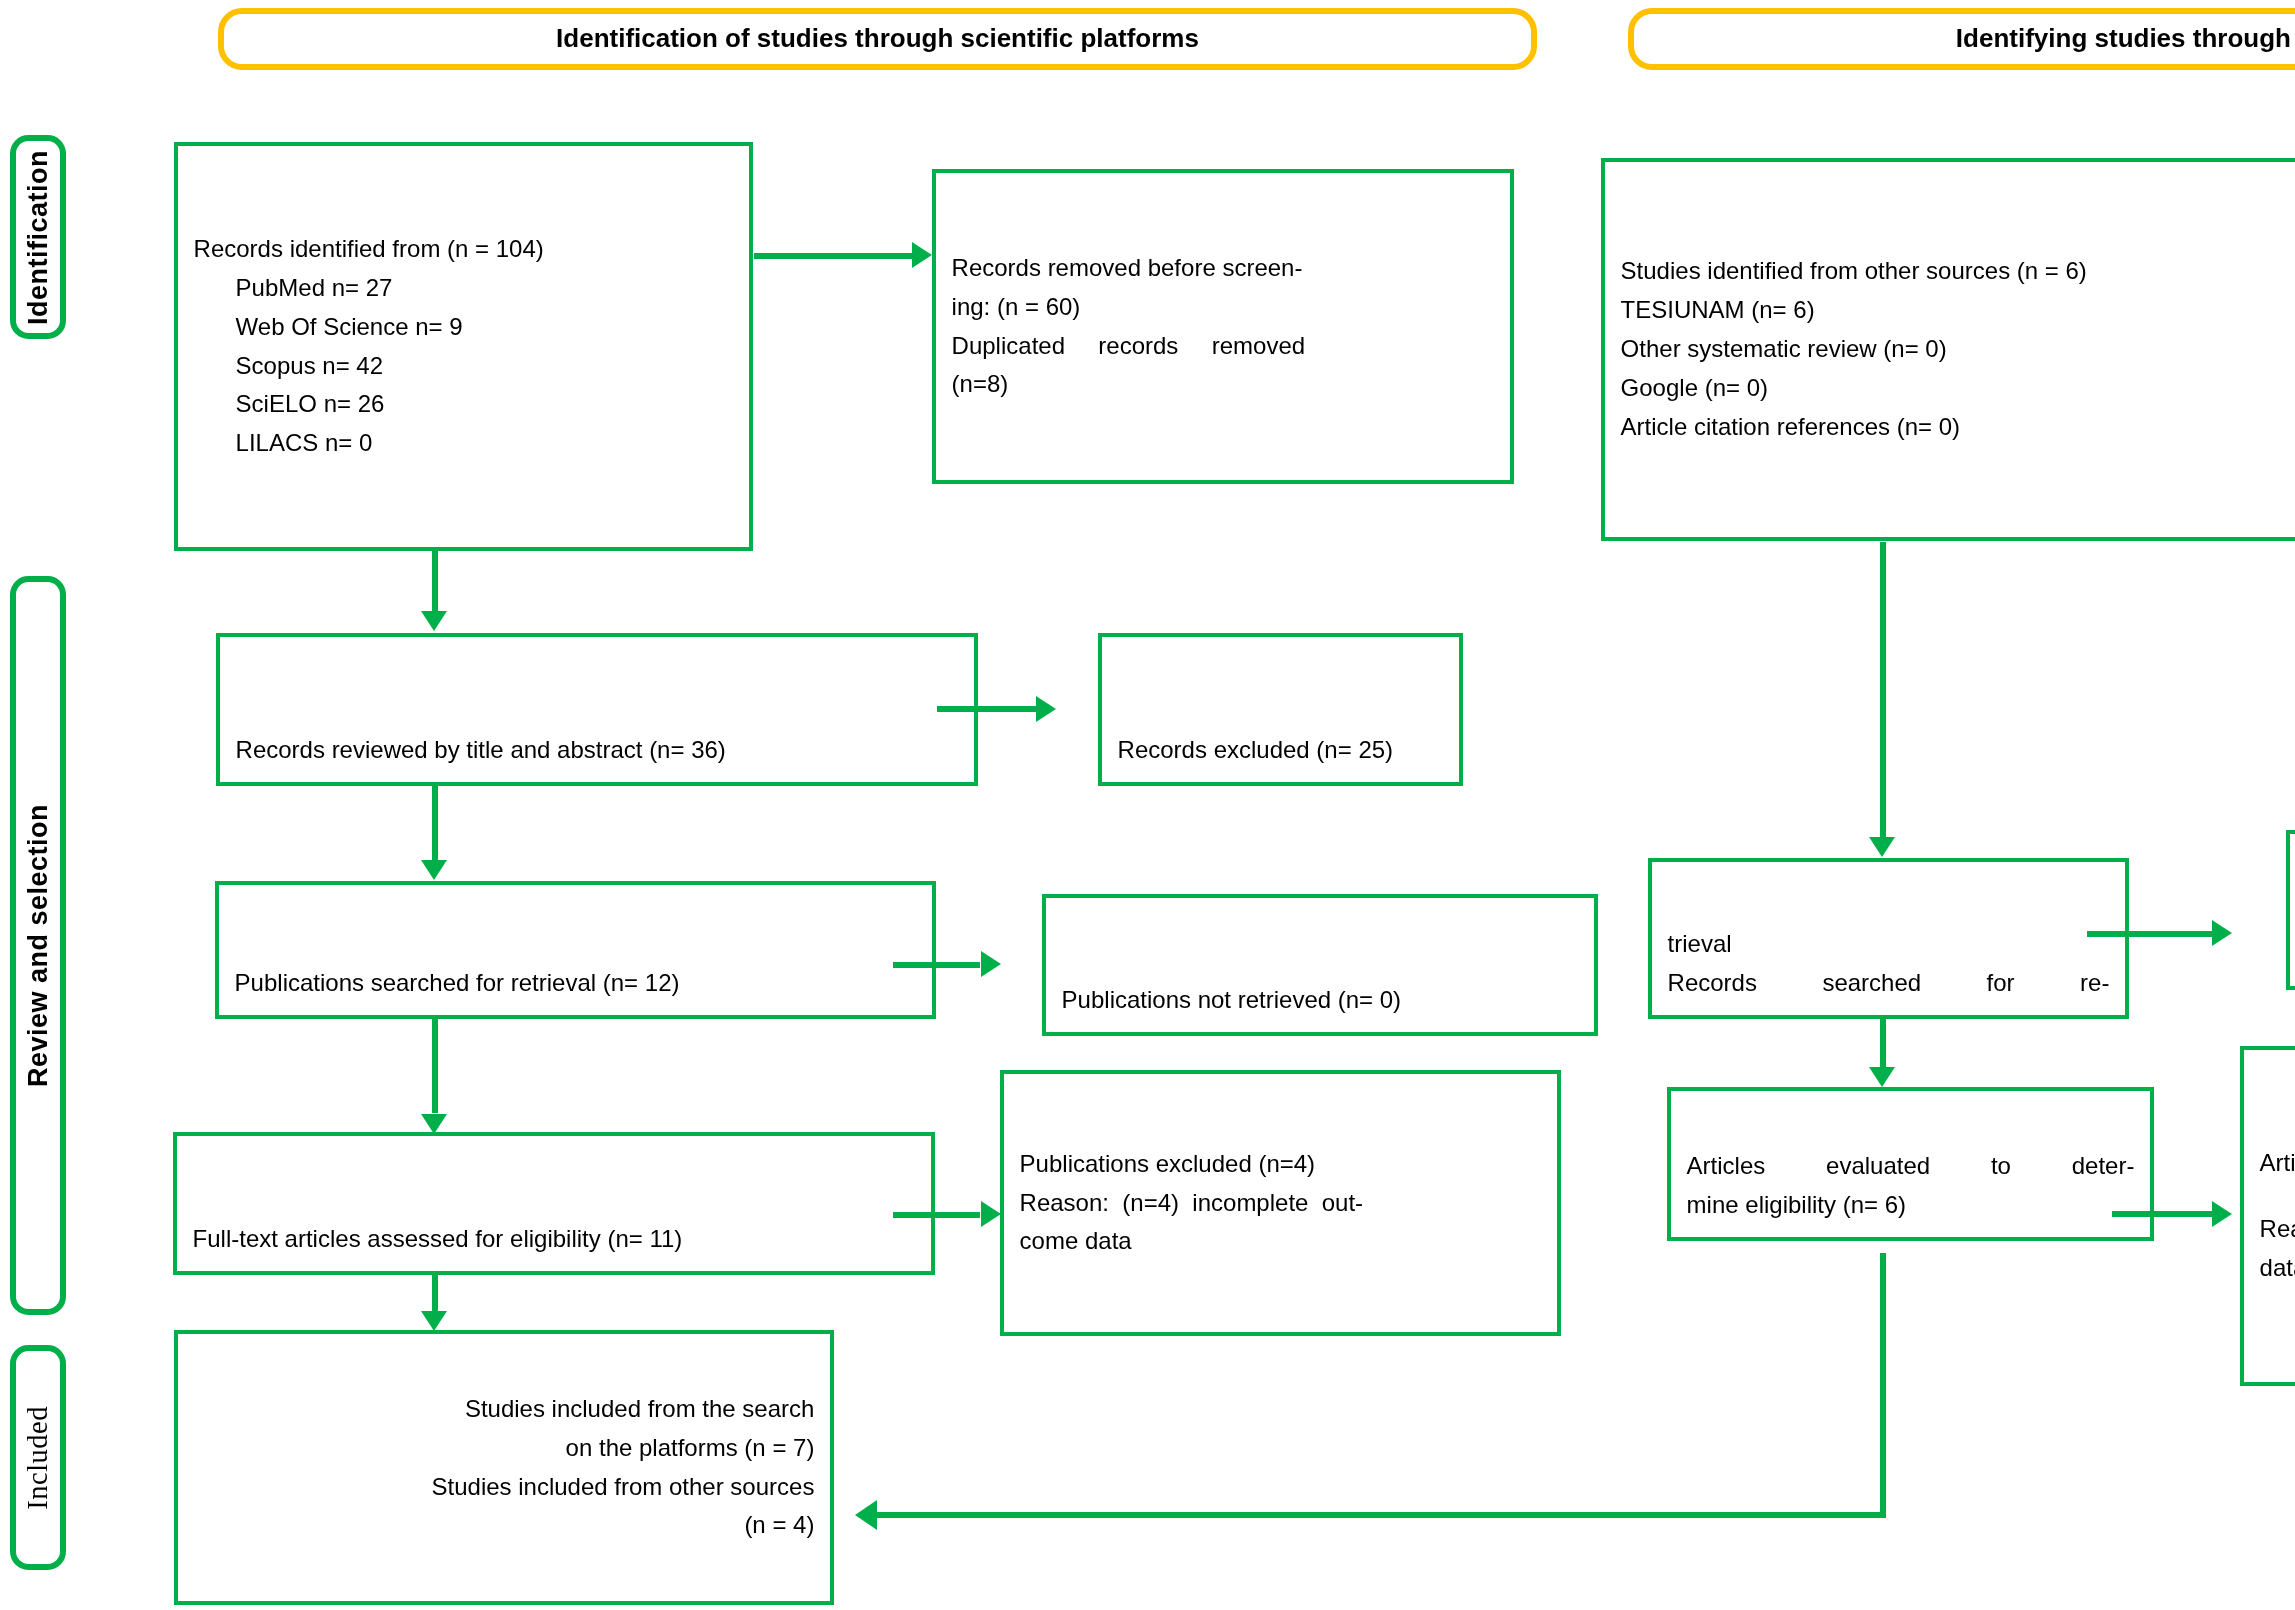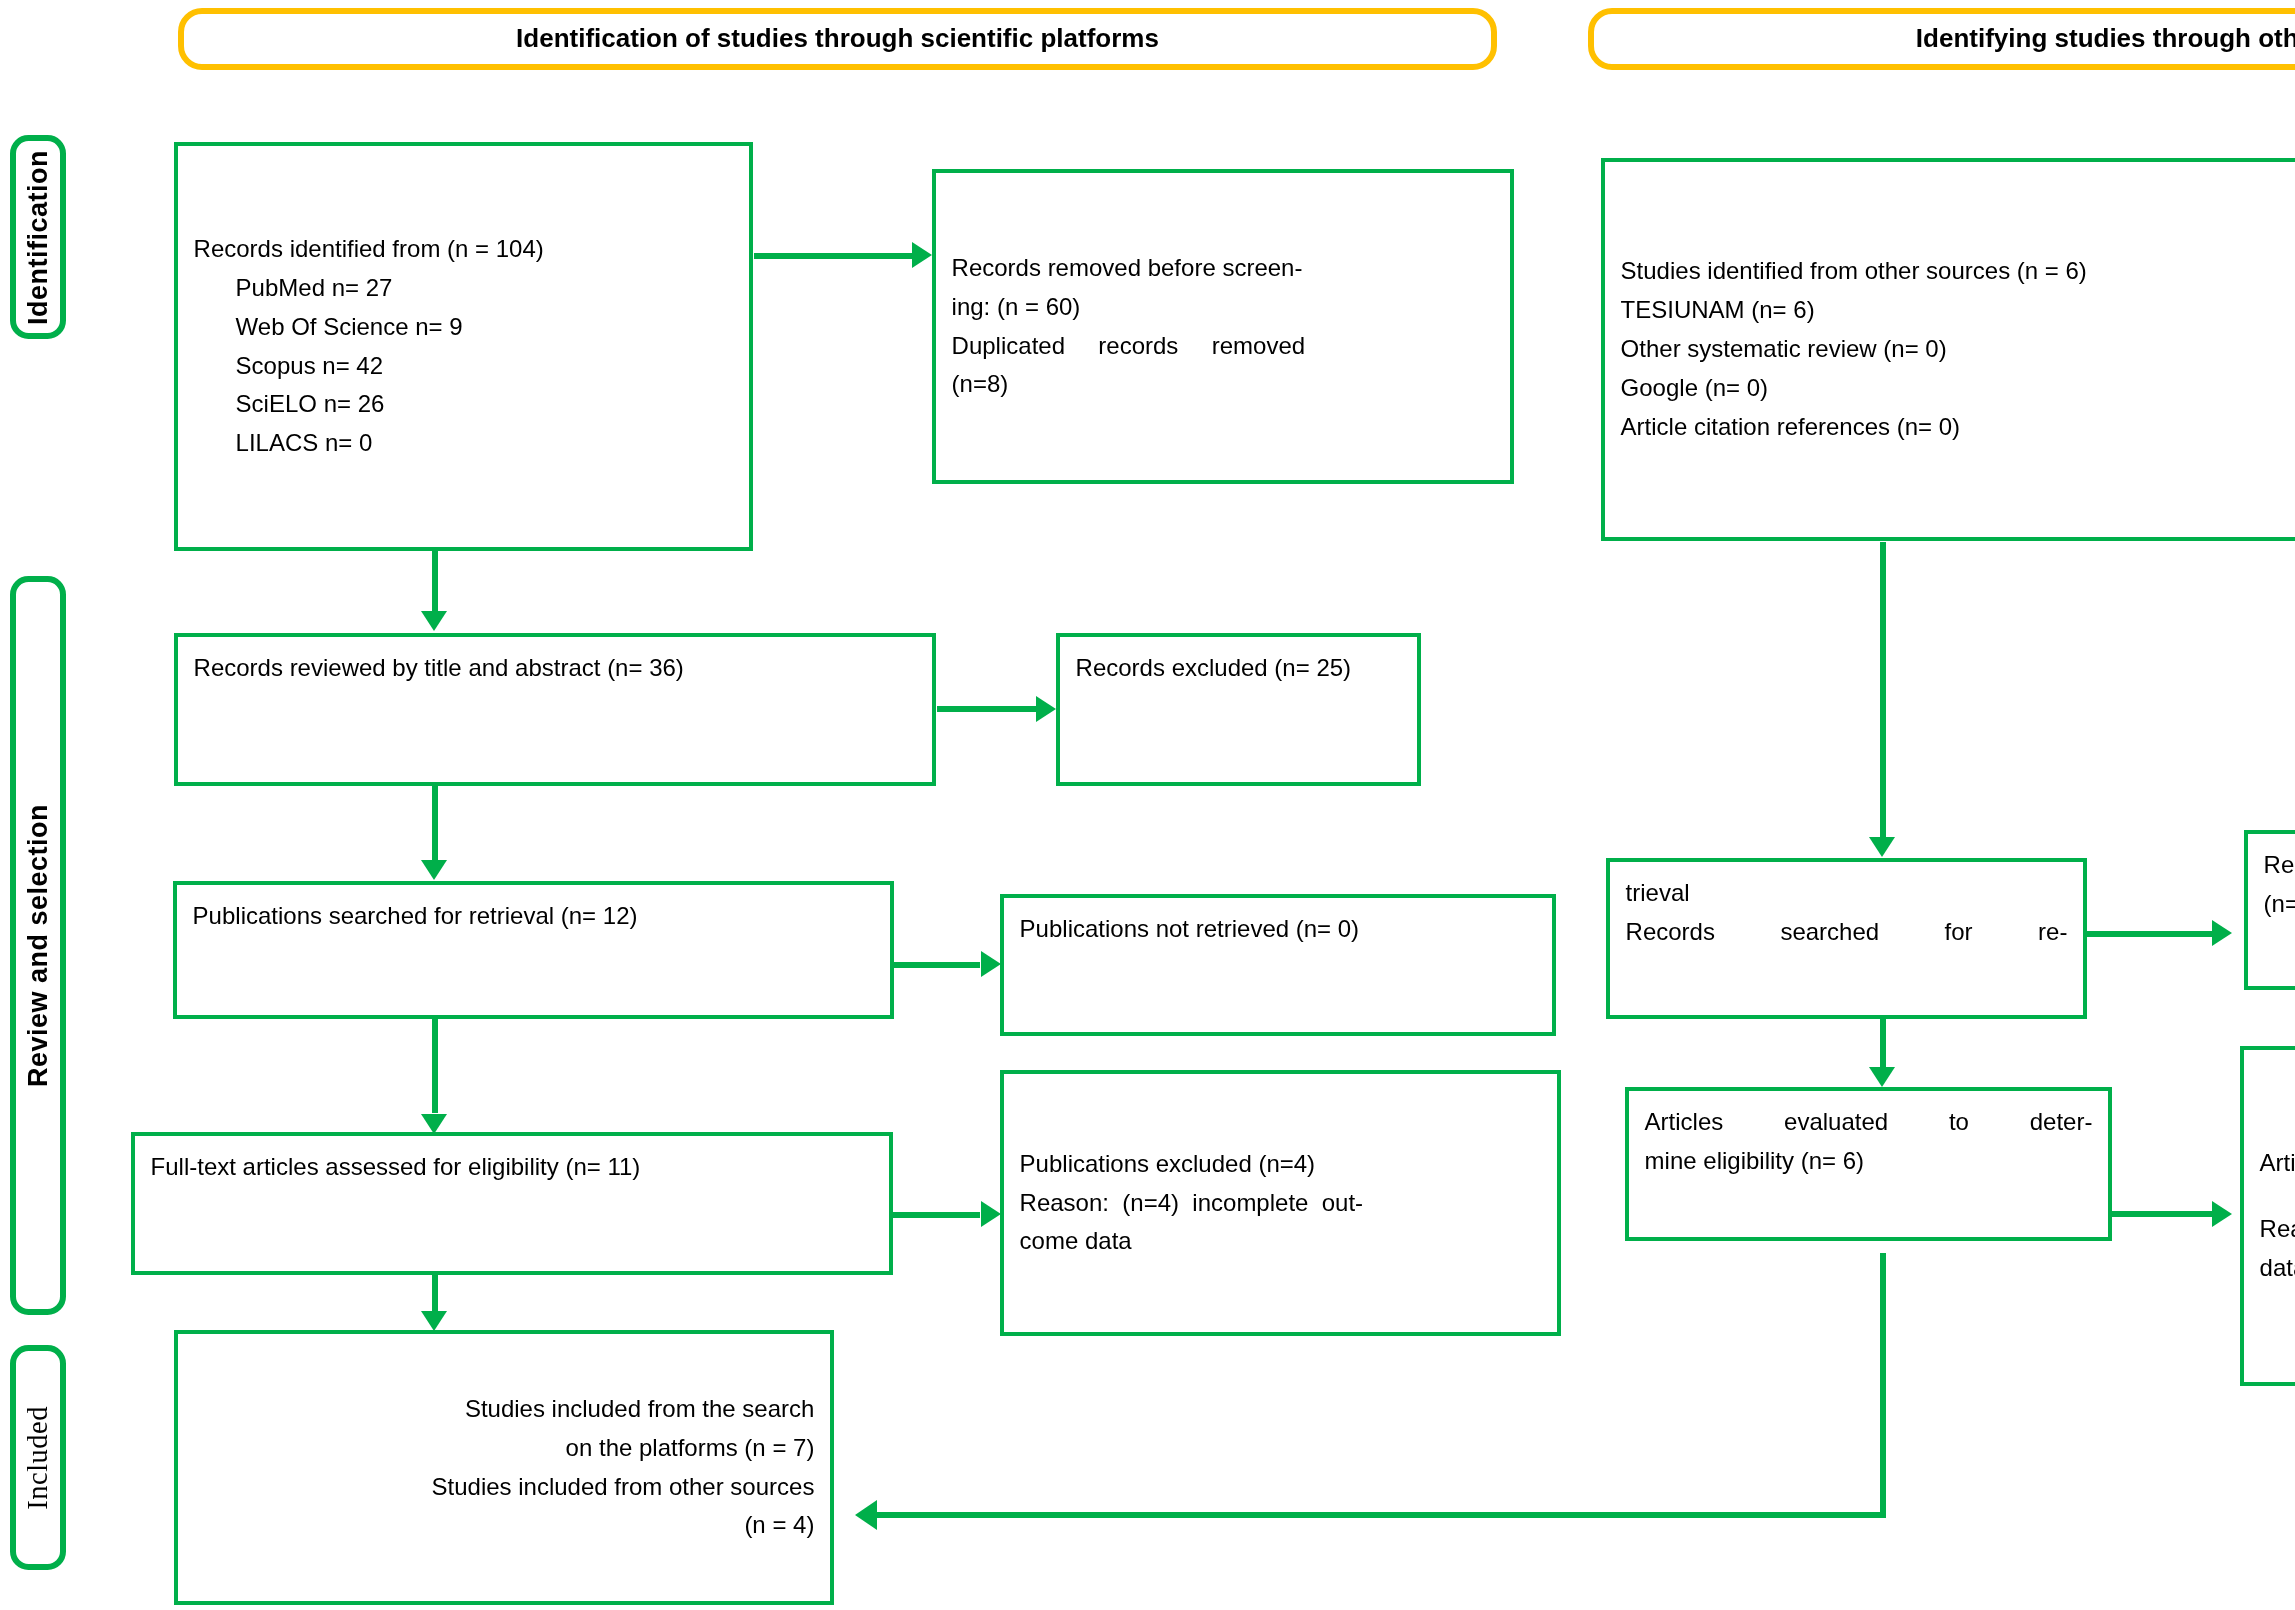--- a/index.html
+++ b/index.html
@@ -26,20 +26,21 @@
     background: #ffffff;
   }
 
   
   .banner {
     border: 6.4px solid #FFC000;
     border-radius: 24px;
     display: flex;
     align-items: center;
     justify-content: center;
+    margin-left: 40px;
   }
   .banner .banner-text {
     font-size: 26px;
     font-weight: bold;
     color: #000000;
     text-align: center;
     letter-spacing: 0px;
     line-height: 1.15;
   }
 
@@ -67,21 +68,21 @@
   }
 
   
   .box {
     border: 4.6px solid #00AF4A;
     display: flex;
     flex-direction: column;
     justify-content: center;
     padding: 12px 15.6px;
   }
-  .box.centered { justify-content: flex-start; }
+  .box.centered { justify-content: flex-end; margin-left: 42px; }
   .box .line {
     font-size: 24px;
     color: #000000;
     line-height: 1.62;
     white-space: pre-wrap;
   }
   .box .line.indent {
     padding-left: 42px;
   }
   .box .line.justify {

